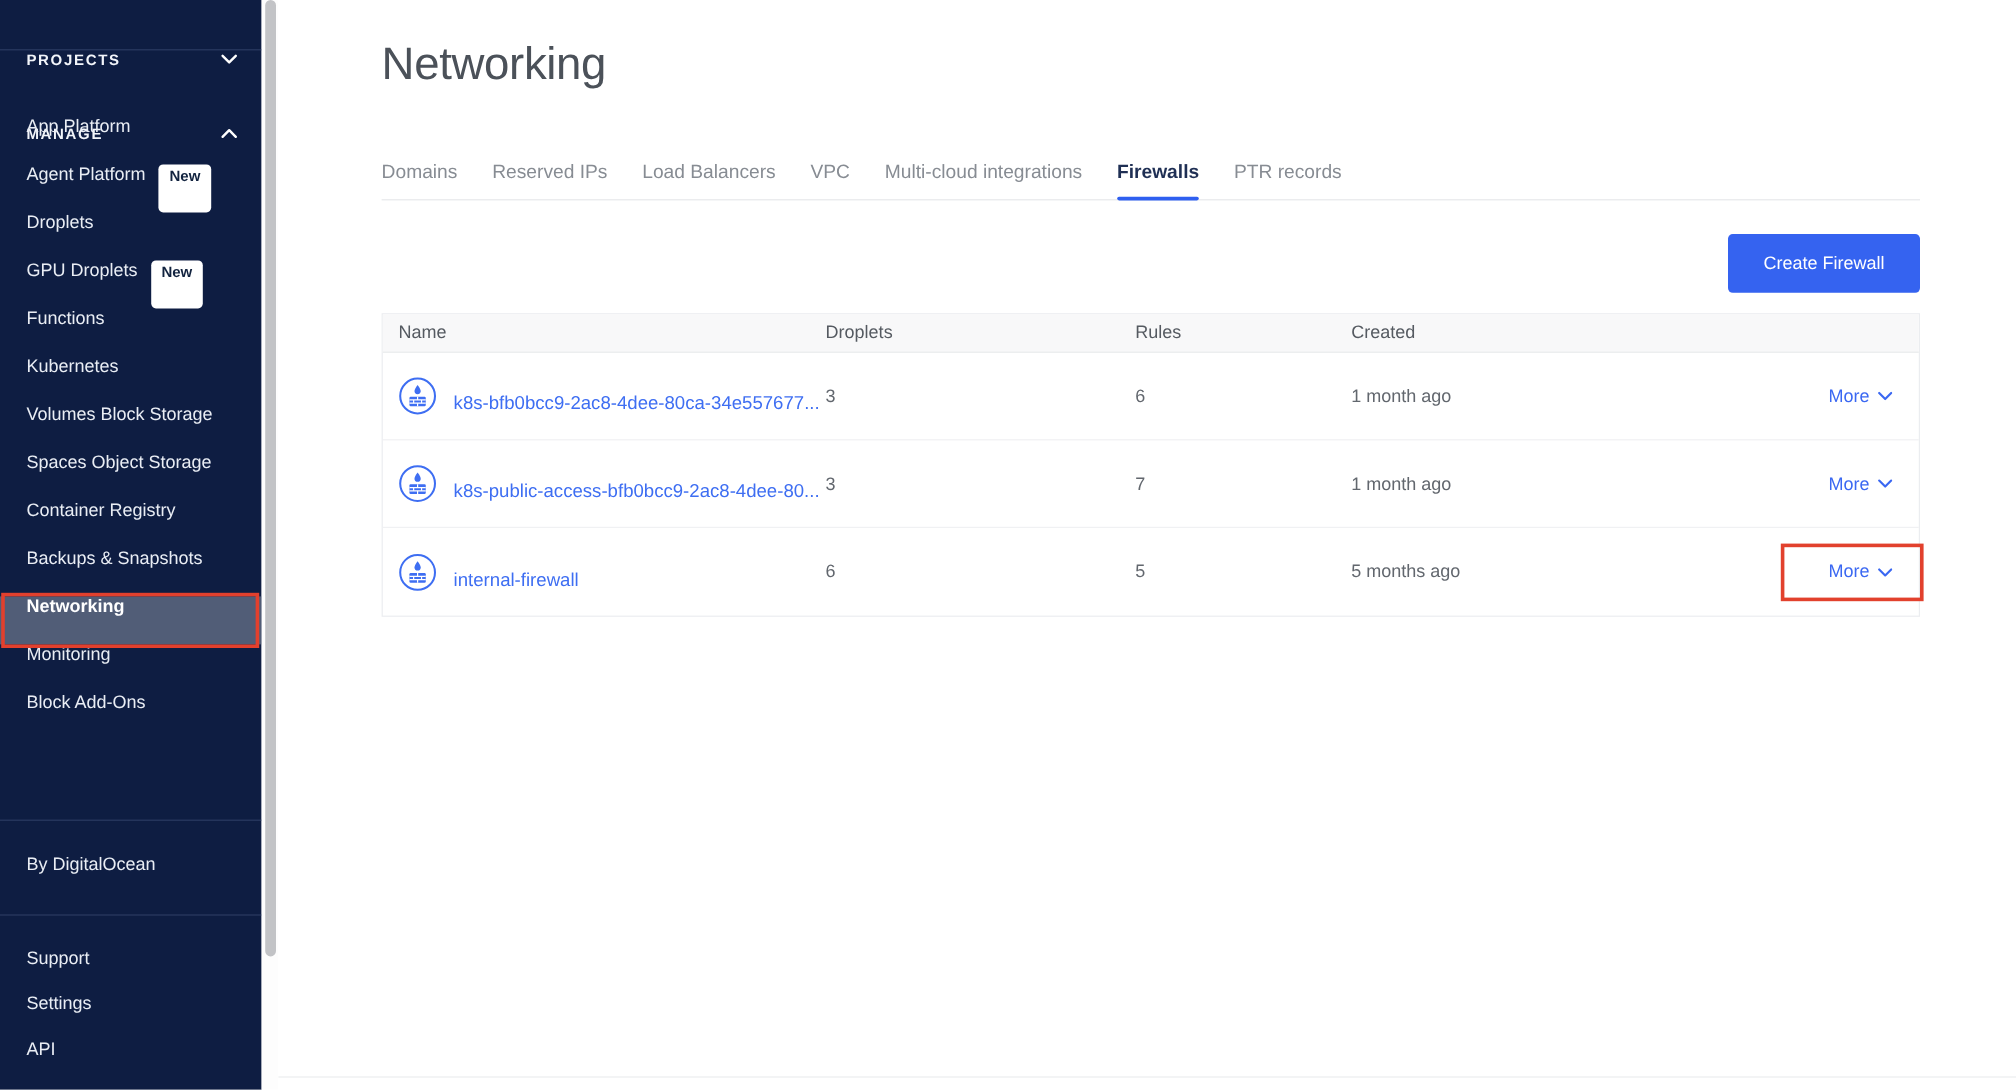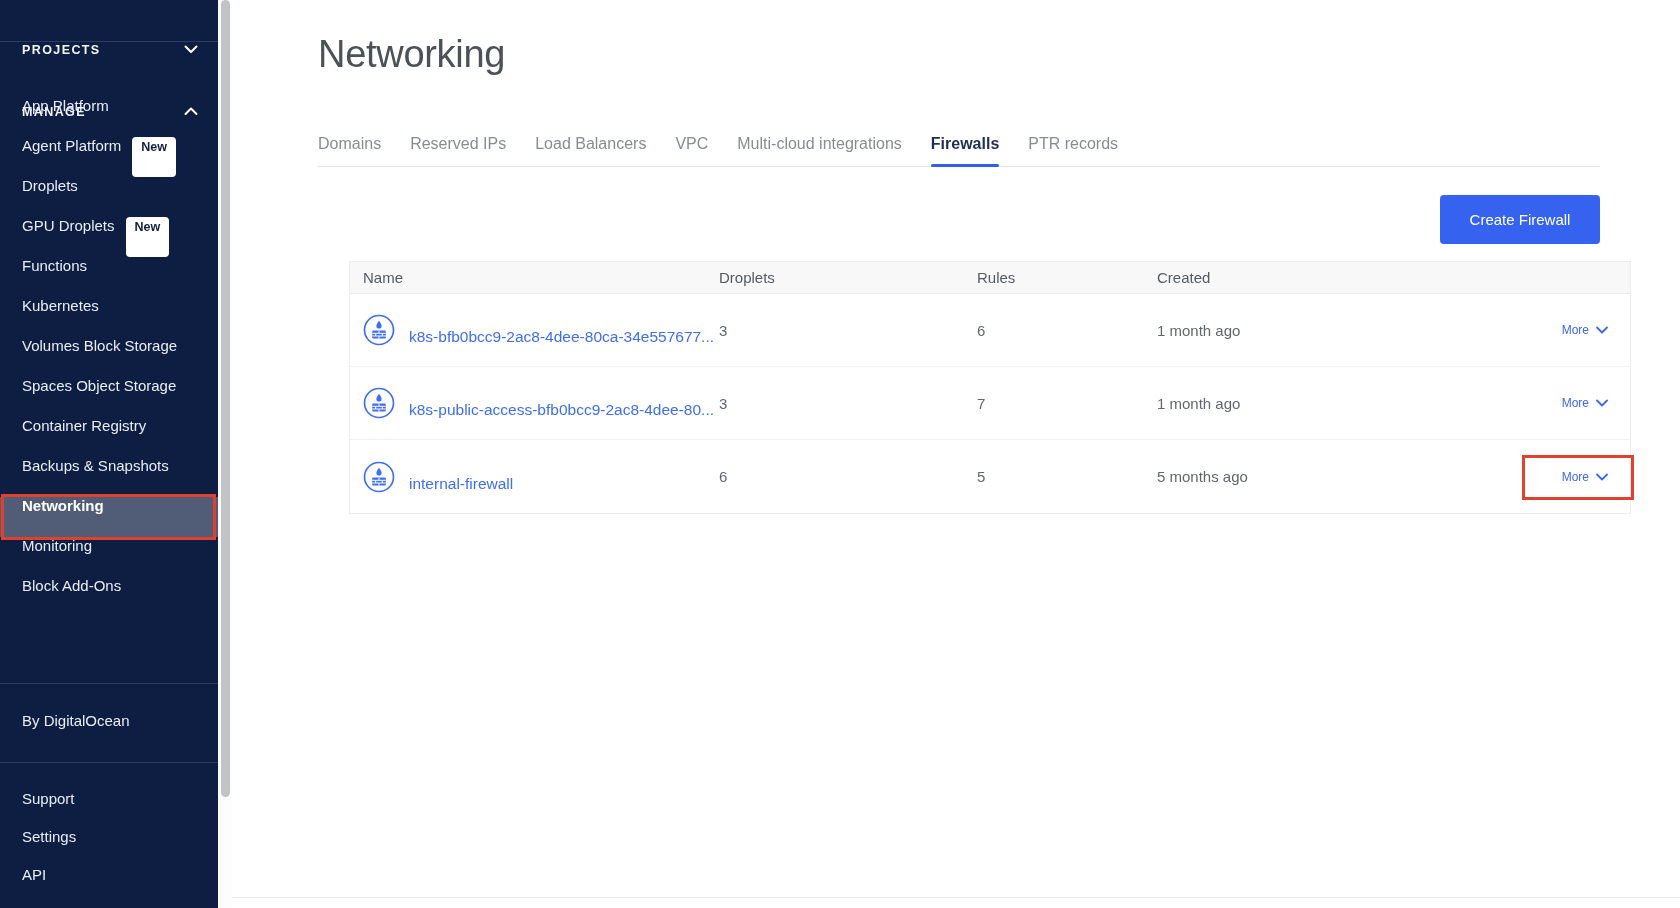--- a/index.html
+++ b/index.html
@@ -48,35 +48,35 @@
   .tab.active { color:#1f2f54; font-weight:700;margin-top:20px; }
   .tab.active::after { content:''; position:absolute; left:0; right:0; bottom:-1px;
     height:3px; background:#2f5ff0; border-radius:2px; }
 
   .create-btn { position:absolute; left:1208px; top:195px; width:160px; height:49px;
     background:#3563f0; color:#fff; font-size:15px; font-weight:500; border:none;
     border-radius:4px; cursor:pointer; font-family:inherit; }
 
   
   .fw-table { position:absolute; left:86px; top:261px; width:1282px;
-    border:1px solid #ebedf0; background:#fff;margin-left:31px; }
+    border:1px solid #ebedf0; background:#fff; }
   .thead, .trow { display:grid; grid-template-columns:369px 258px 180px 330px 1fr;
     align-items:center; }
   .thead { height:32px; background:#f8f8f9; border-bottom:1px solid #e9ebed;
     color:#555a61; font-size:15px; }
   .th-name, .name-cell { padding-left:13px; }
   .trow { height:73px; border-bottom:1px solid #f0f1f3; font-size:15px; color:#62676e; }
   .trow:last-child { border-bottom:none; }
   .name-cell { display:flex; align-items:flex-end; gap:14px; }
   .fw-icon { flex:0 0 32px; width:32px; height:32px; }
   .fw-link { color:#3e6ef2; font-size:15.5px; cursor:pointer; text-decoration:none;
     white-space:nowrap; }
   .more-cell { justify-self:end; padding-right:22px; }
   .more-btn { position:relative; display:flex; align-items:center; gap:7px;
-    color:#3b68f2; font-size:12px; cursor:pointer; }
+    color:#3b68f2; font-size:15px; cursor:pointer; }
   .more-btn svg { display:block; }
   .more-annotation { position:absolute; left:-40px; right:-26px; top:-15px; bottom:-16px;
     border:3px solid #e2412d; pointer-events:none; }
 
   .bottom-line { position:absolute; left:0; top:897px; width:1448px; height:1px; background:#ecedef; }
 </style>
 </head>
 <body>
 
 <nav class="sidebar">

